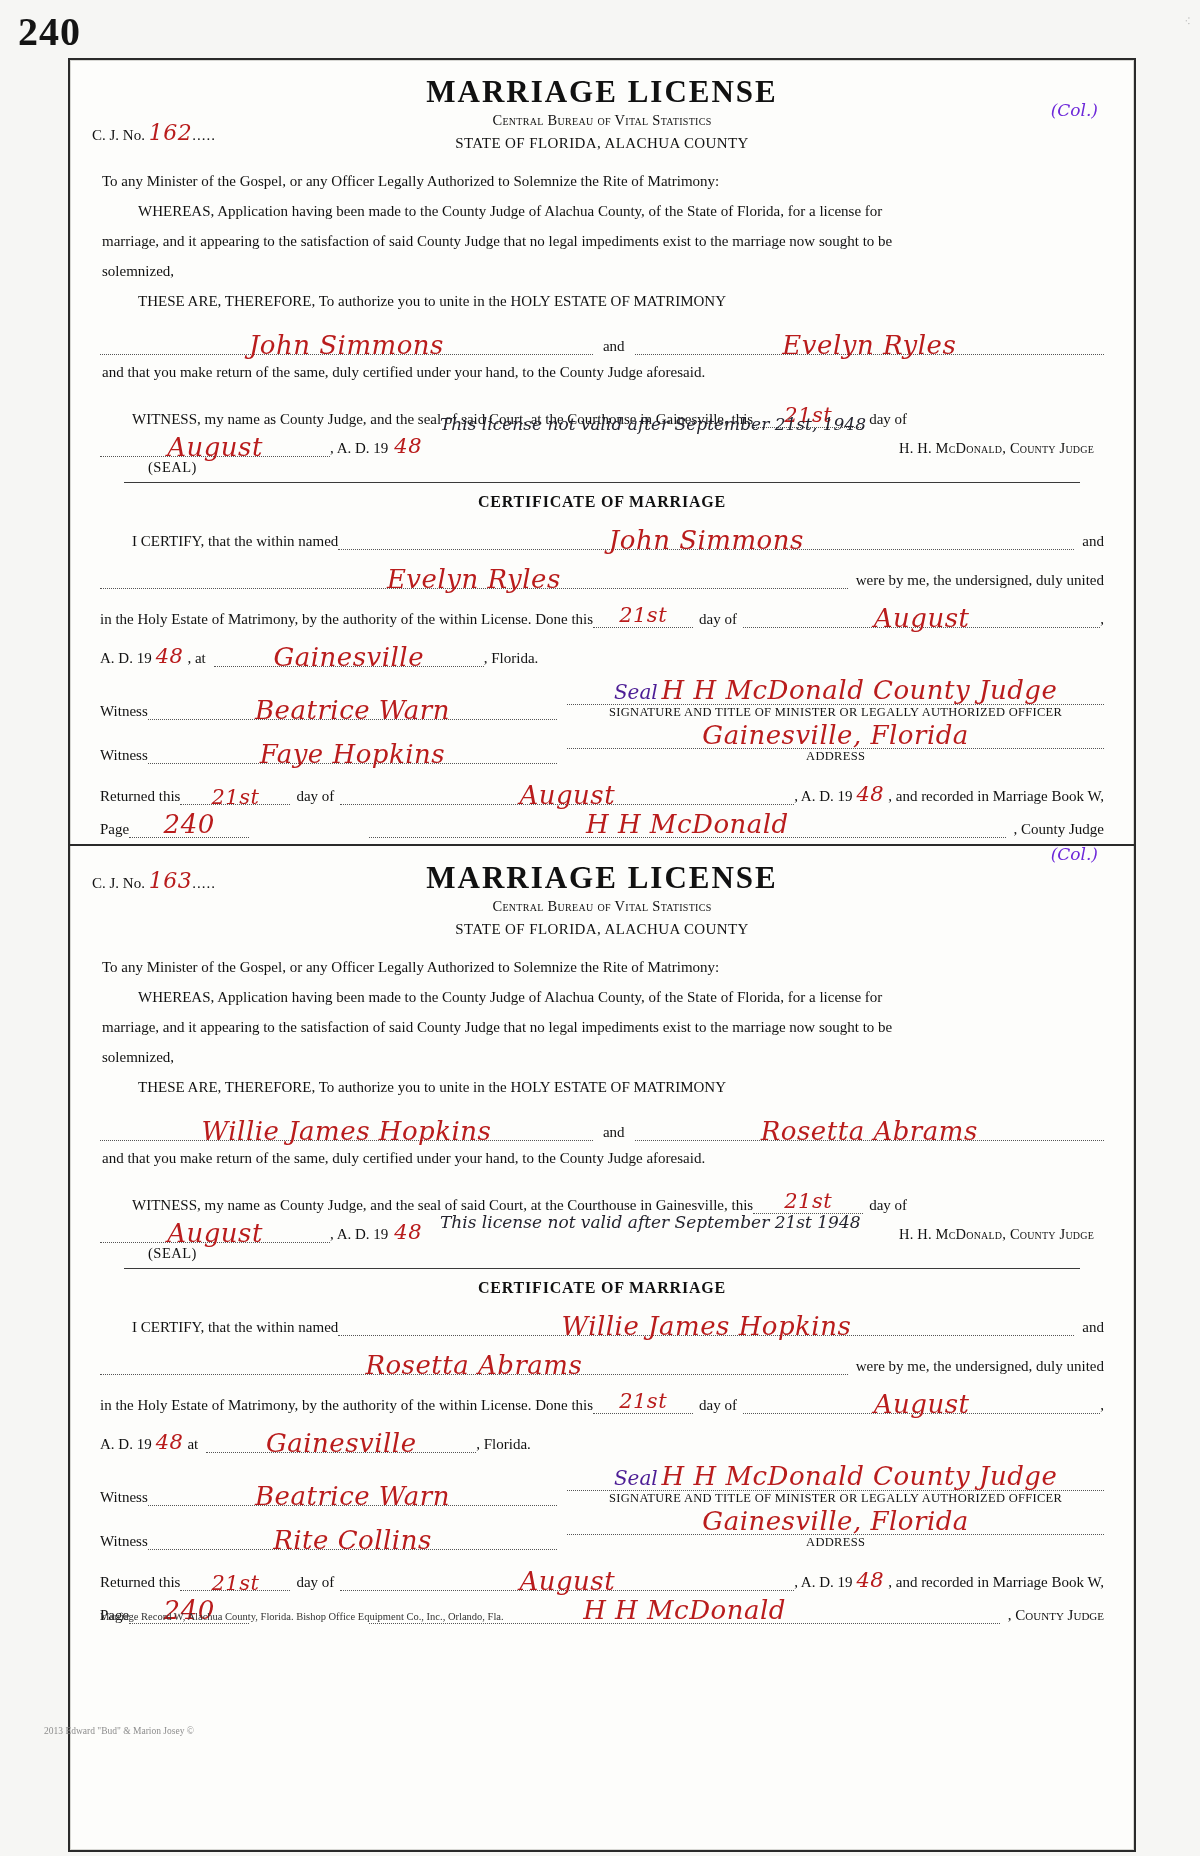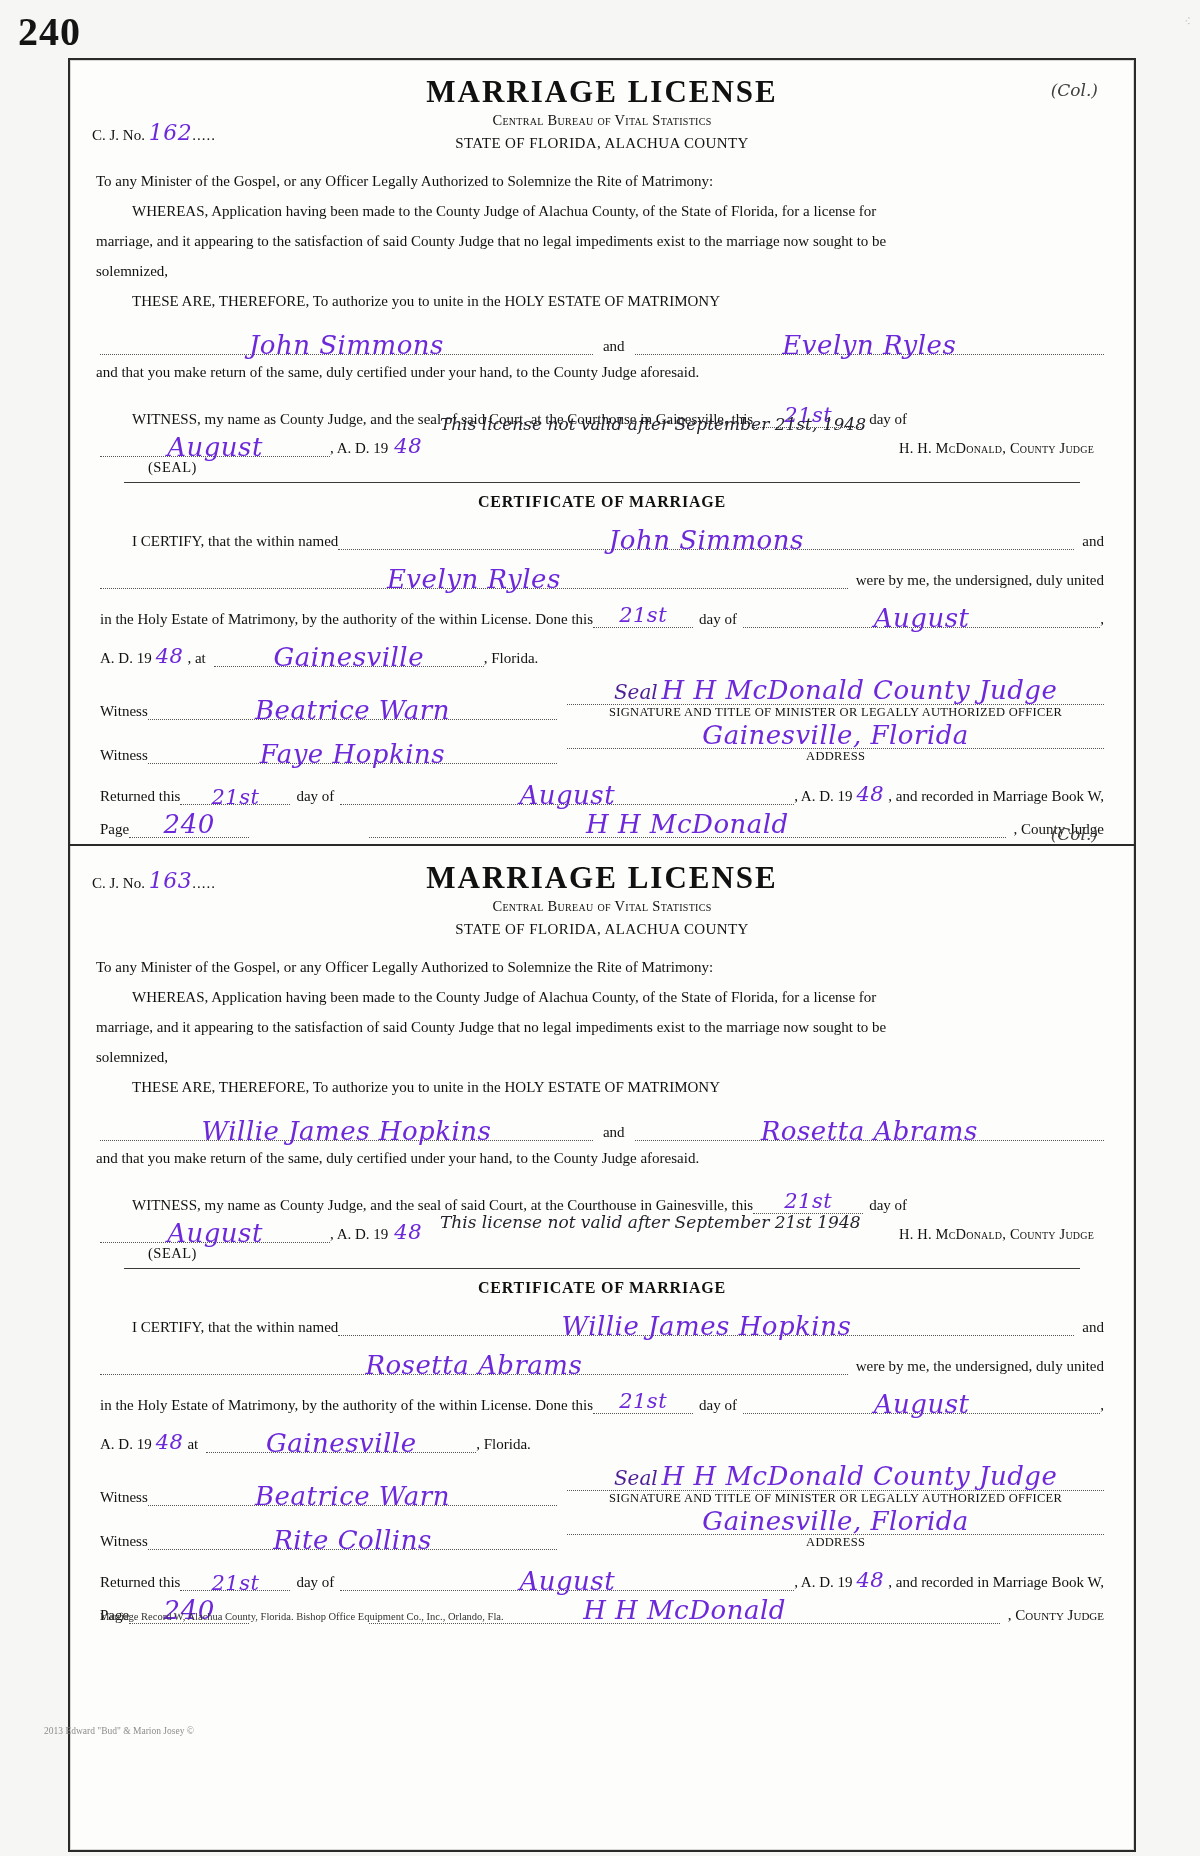--- a/index.html
+++ b/index.html
@@ -48,21 +48,22 @@
   .license.second {
     border-top: 2px solid #2a2a2a;
     margin-top: 6px;
   }
   .corner-note {
     position: absolute;
     right: 36px;
     font-family: "DejaVu Serif", serif;
     font-style: italic;
     font-size: 17px;
-    color: #404040;
+    color: #6d28d9;
+    margin-top: 20px;
   }
   .cj {
     position: absolute;
     left: 22px;
     font-size: 15px;
     font-family: "Liberation Serif", serif;
     white-space: nowrap;
   }
   .cj .hw {
     font-size: 22px;
@@ -86,27 +87,27 @@
   }
   .statetitle {
     text-align: center;
     font-size: 15px;
     letter-spacing: 0.4px;
     margin-bottom: 14px;
   }
   .body-line {
     font-size: 15px;
     line-height: 30px;
-    margin: 0 0;
+    margin: 0 6px;
   }
   .indent { text-indent: 36px; }
   .hw {
     font-family: "DejaVu Serif", serif;
     font-style: italic;
-    color: #6d28d9;
+    color: #b91c1c;
     font-size: 26px;
     line-height: 1;
     letter-spacing: 0.5px;
   }
   .hw.sm { font-size: 21px; }
   .fillrow {
     display: flex;
     align-items: flex-end;
     font-size: 15px;
     margin: 12px 4px 2px 4px;

